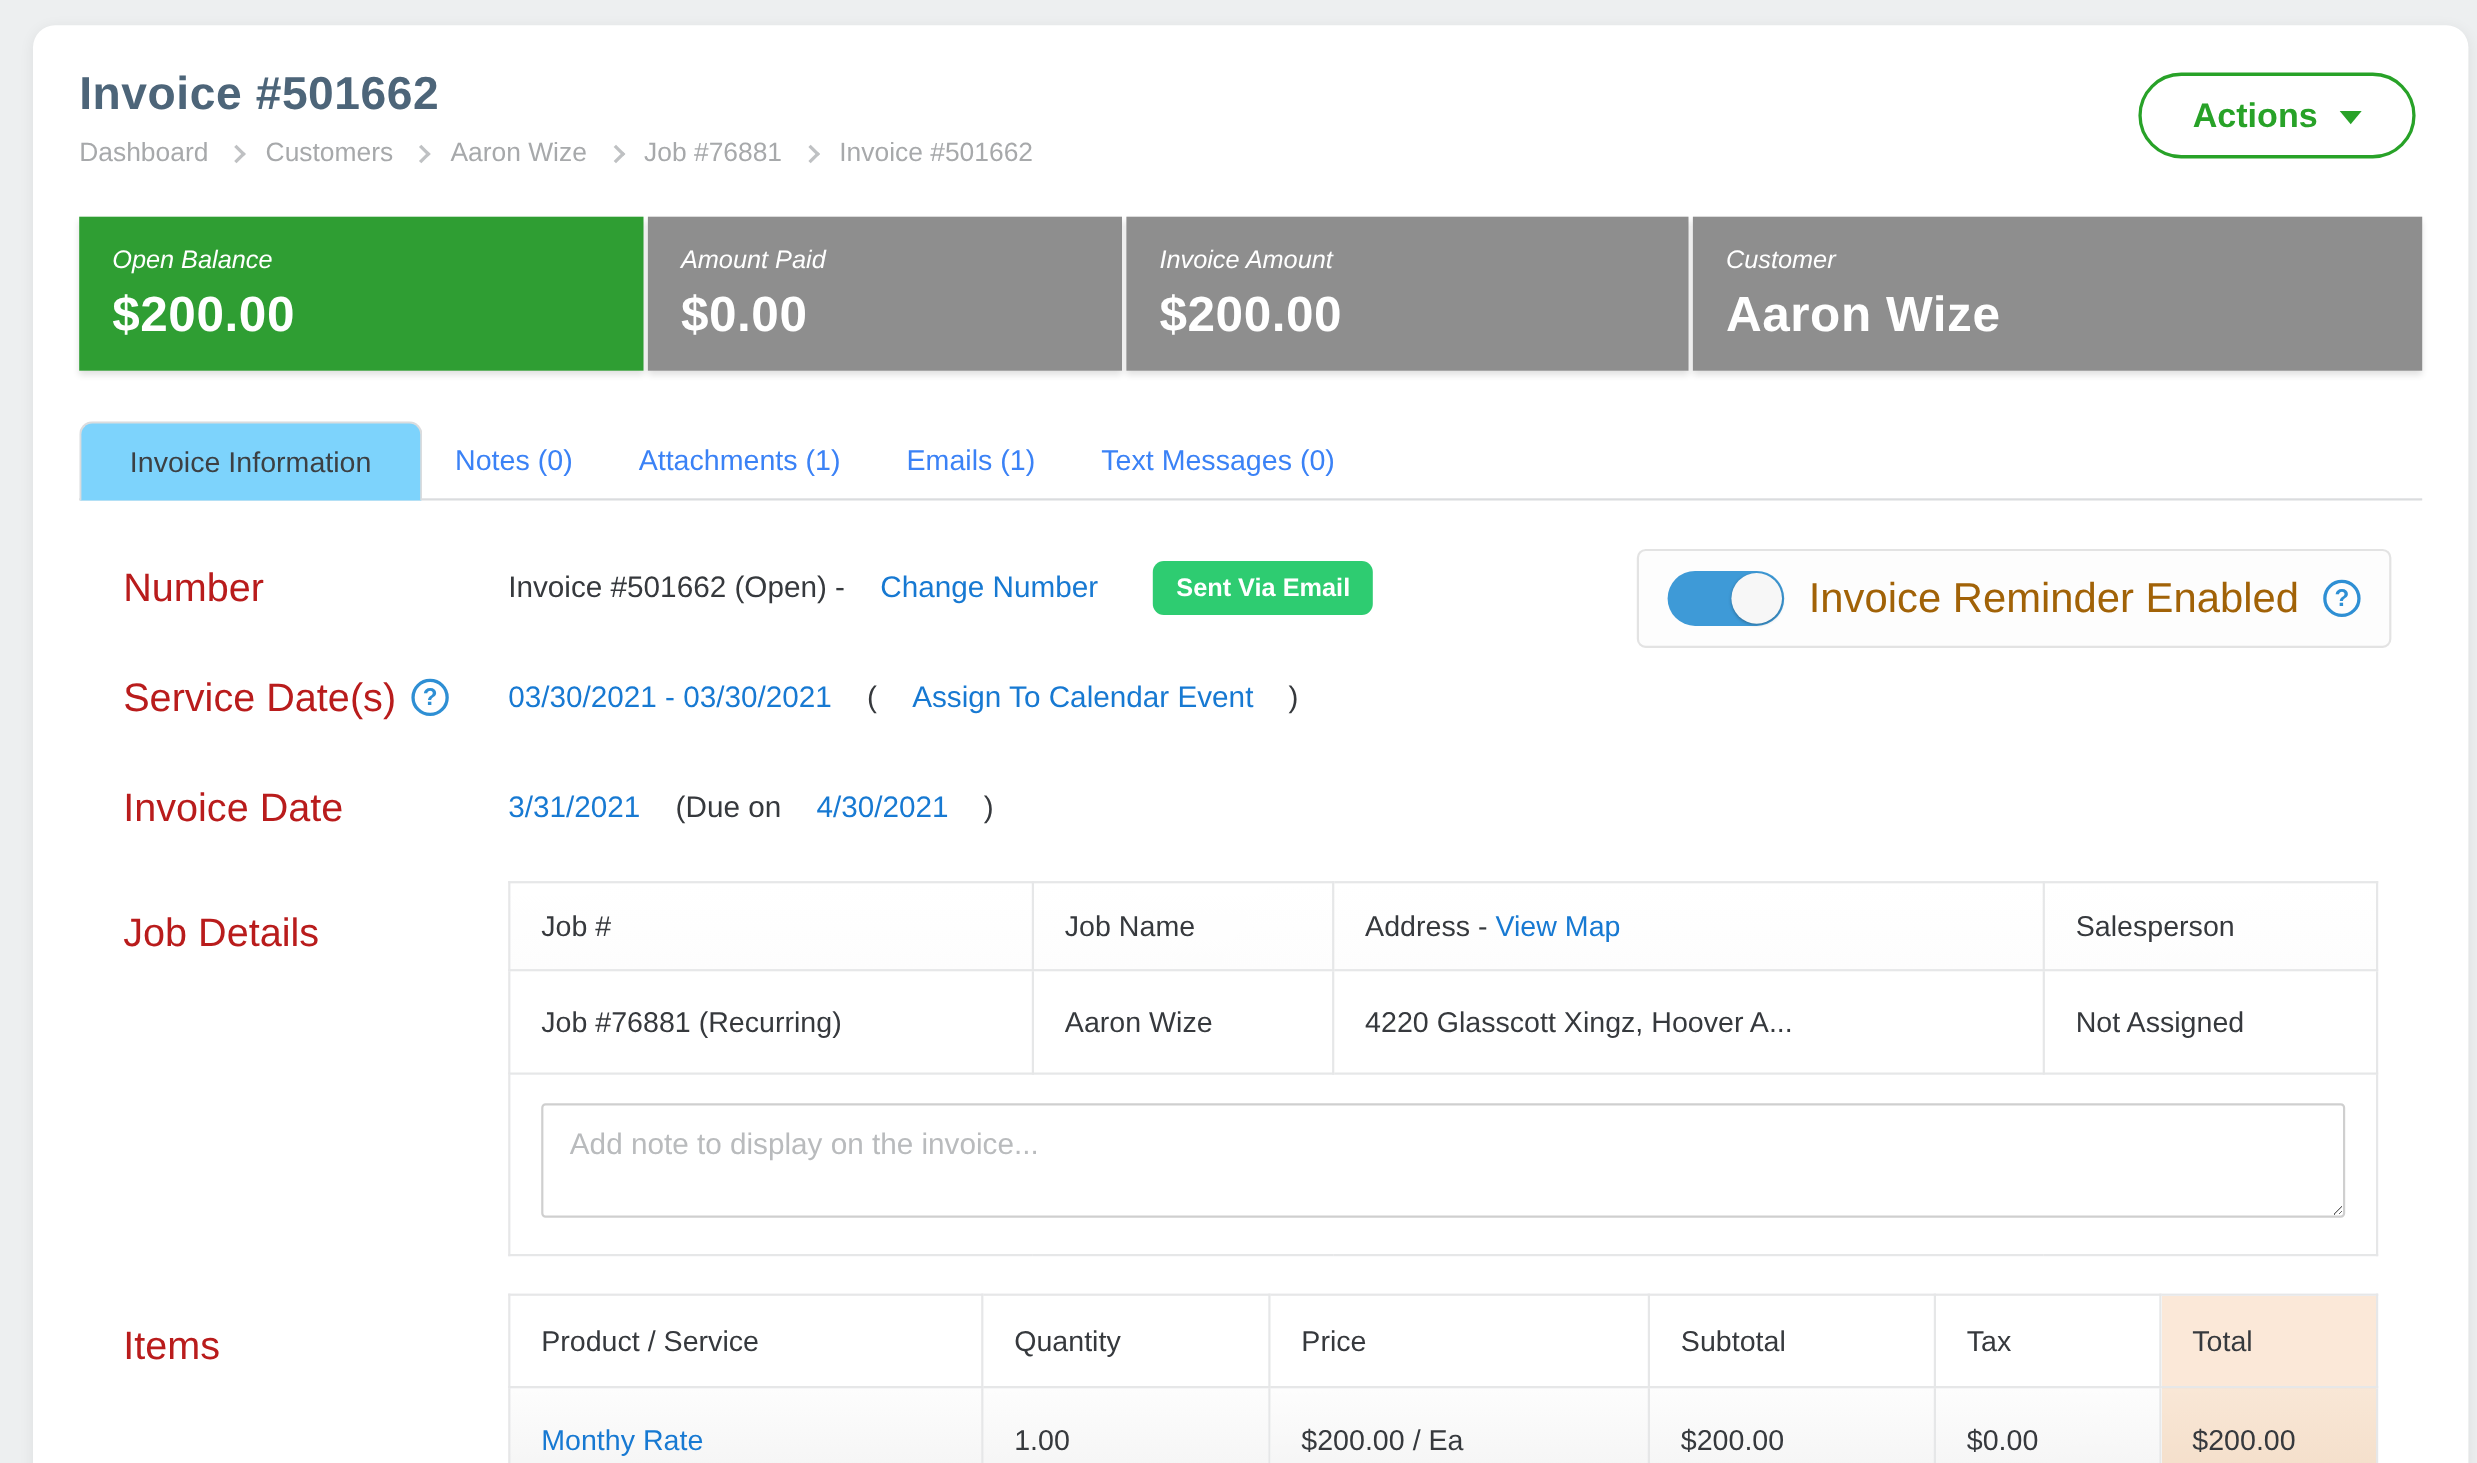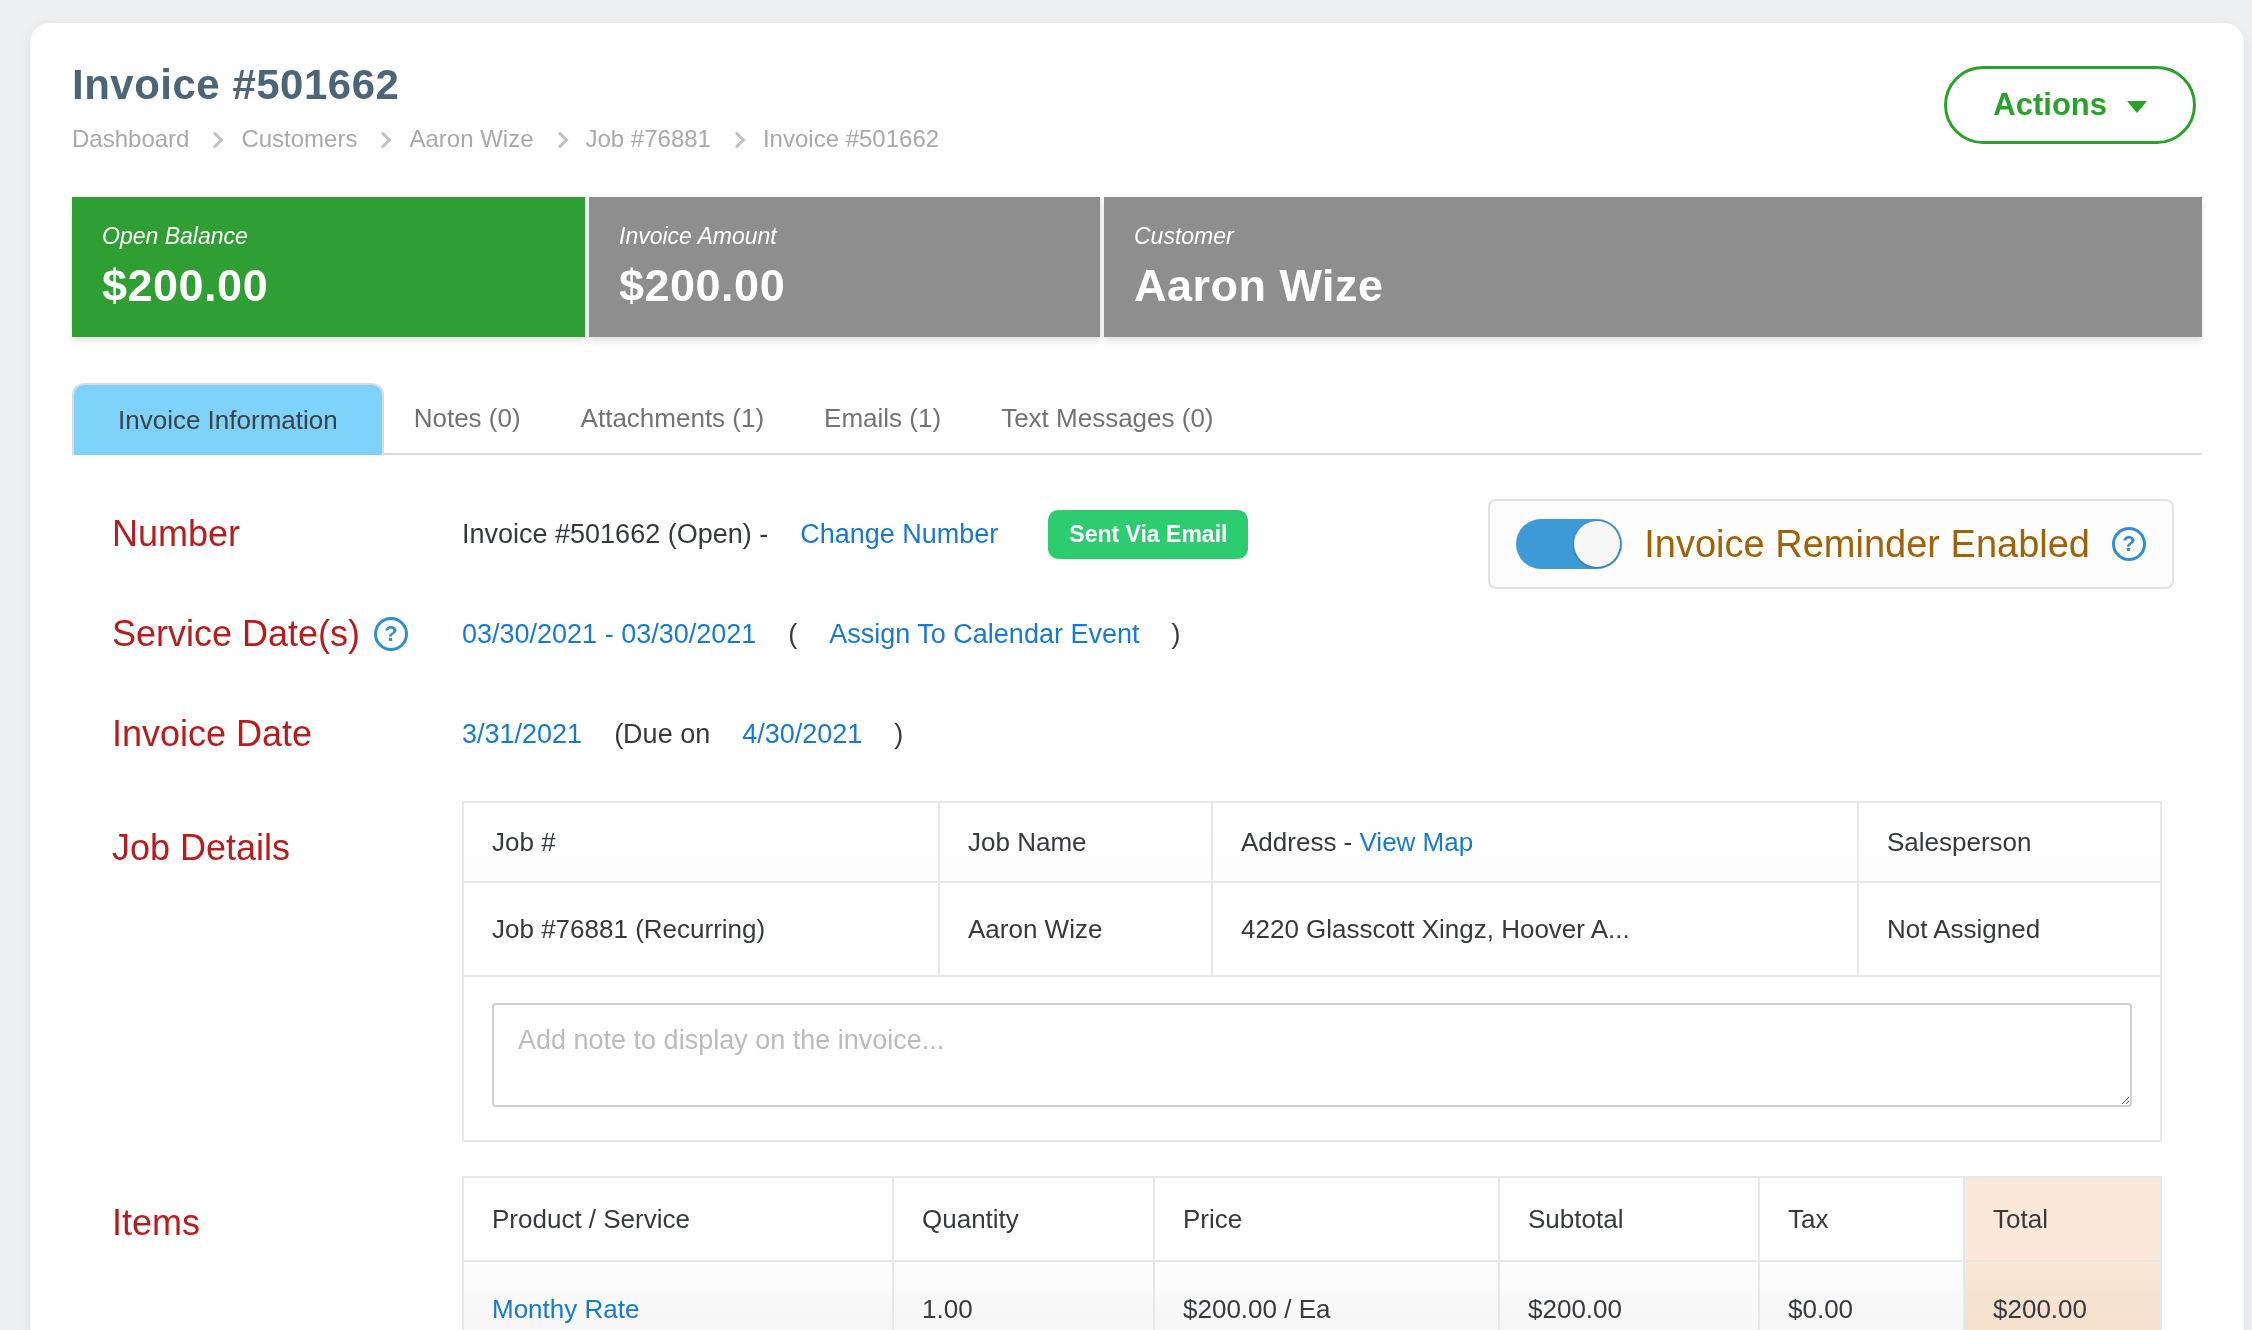--- a/index.html
+++ b/index.html
@@ -41,21 +41,21 @@
   .stat { background: #8e8e8e; color: #fff; padding: 26px 30px;
     box-shadow: 0 4px 6px rgba(0,0,0,0.12); }
   .stat.green { background: #2f9e33; }
   .stat-label { font-size: 23px; font-style: italic; }
   .stat-value { font-size: 45px; font-weight: 700; margin-top: 10px; letter-spacing: 0.5px; }
   .stat-0 { width: 513px; } .stat-1 { width: 431px; } .stat-2 { width: 511px; } .stat-3 { flex: 1; }
 
   
   .tabs { margin-top: 46px; display: flex; align-items: flex-end; border-bottom: 2px solid #dadcde; height: 72px; }
   .tab { padding: 0 30px; height: 70px; display: flex; align-items: center;
-    font-size: 26px; color: #737373; cursor: pointer; }
+    font-size: 26px; color: #3b82f6; cursor: pointer; }
   .tab.active {
     color: #3c4043; background: #7dd3fc;
     border: 2px solid #dadcde; border-bottom: none;
     border-radius: 12px 12px 0 0; margin-bottom: -2px; padding: 0 44px; height: 72px;
   }
 
   
   .tab-panel { position: relative; padding-top: 46px; }
   .field-row { display: flex; align-items: center; min-height: 66px; margin-bottom: 34px; }
   .field-row.top-align { align-items: flex-start; }
@@ -123,20 +123,24 @@
     </div>
     <button class="actions-btn">
       <span>Actions</span>
       <span class="caret-down"></span>
     </button>
 
     <div class="stats">
       <div class="stat green stat-0">
         <div class="stat-label">Open Balance</div>
         <div class="stat-value">$200.00</div>
+      </div>
+      <div class="stat stat-1">
+        <div class="stat-label">Amount Paid</div>
+        <div class="stat-value">$0.00</div>
       </div>
       <div class="stat stat-2">
         <div class="stat-label">Invoice Amount</div>
         <div class="stat-value">$200.00</div>
       </div>
       <div class="stat stat-3">
         <div class="stat-label">Customer</div>
         <div class="stat-value">Aaron Wize</div>
       </div>
     </div>

